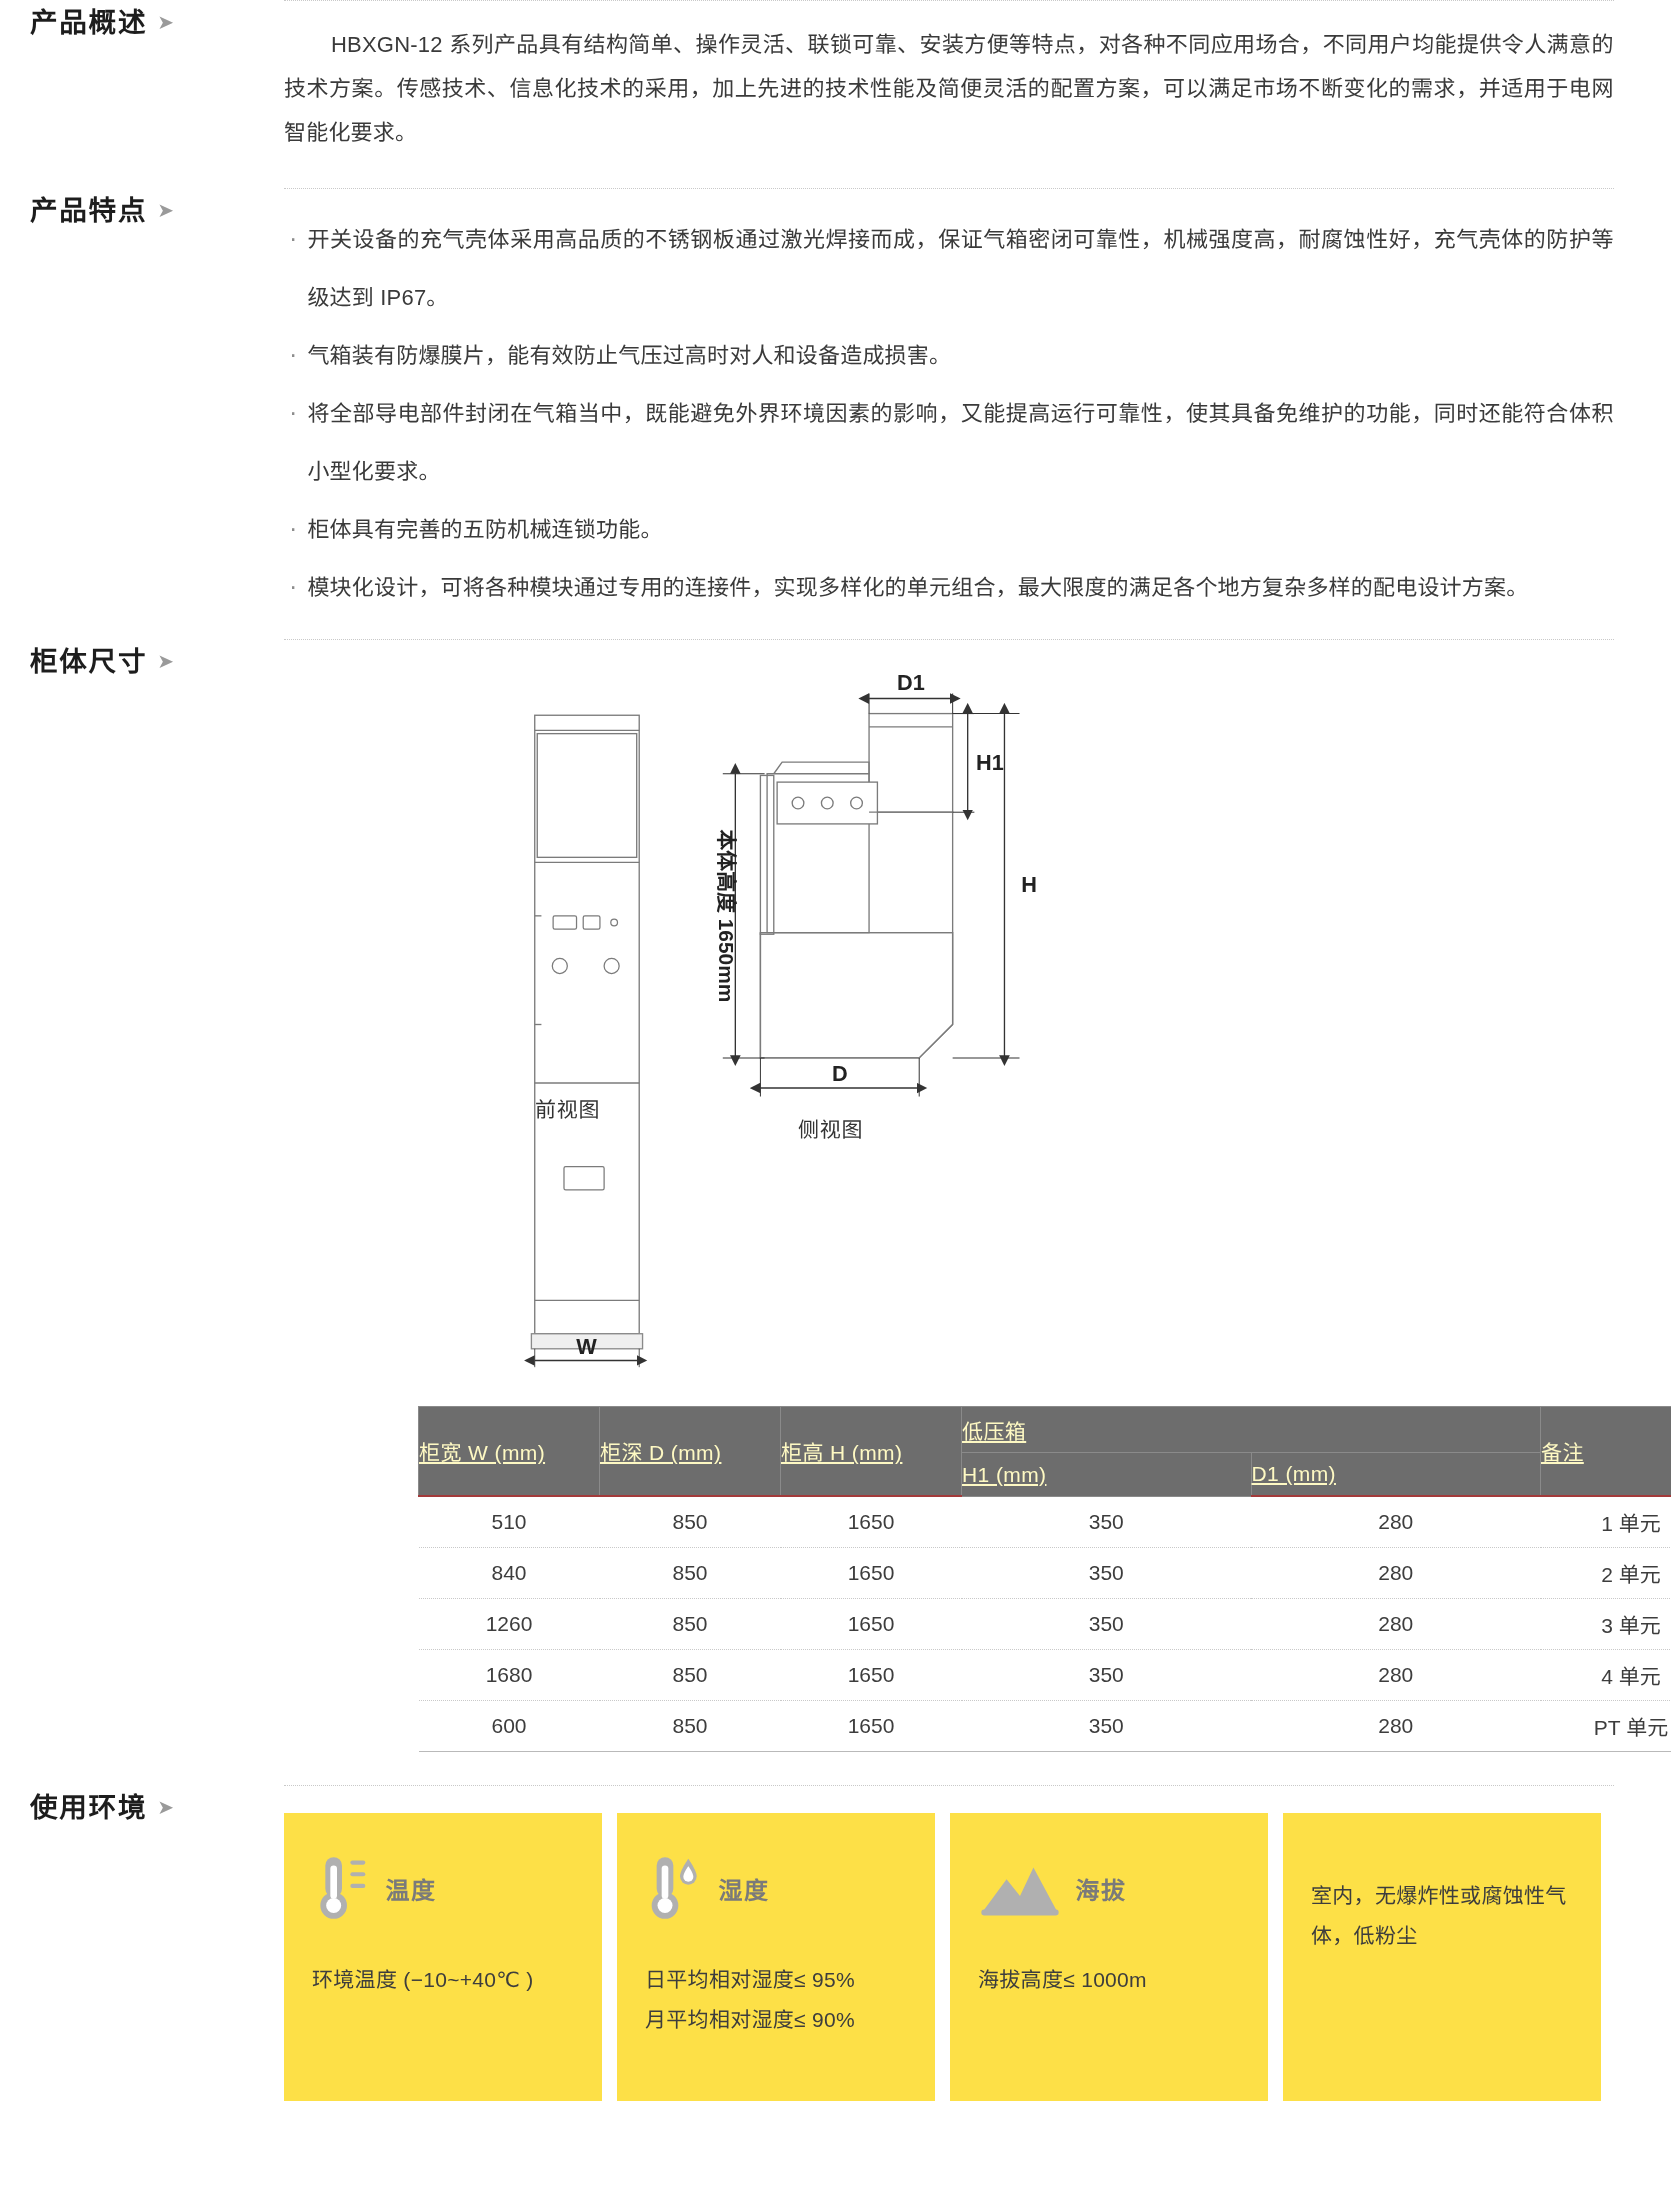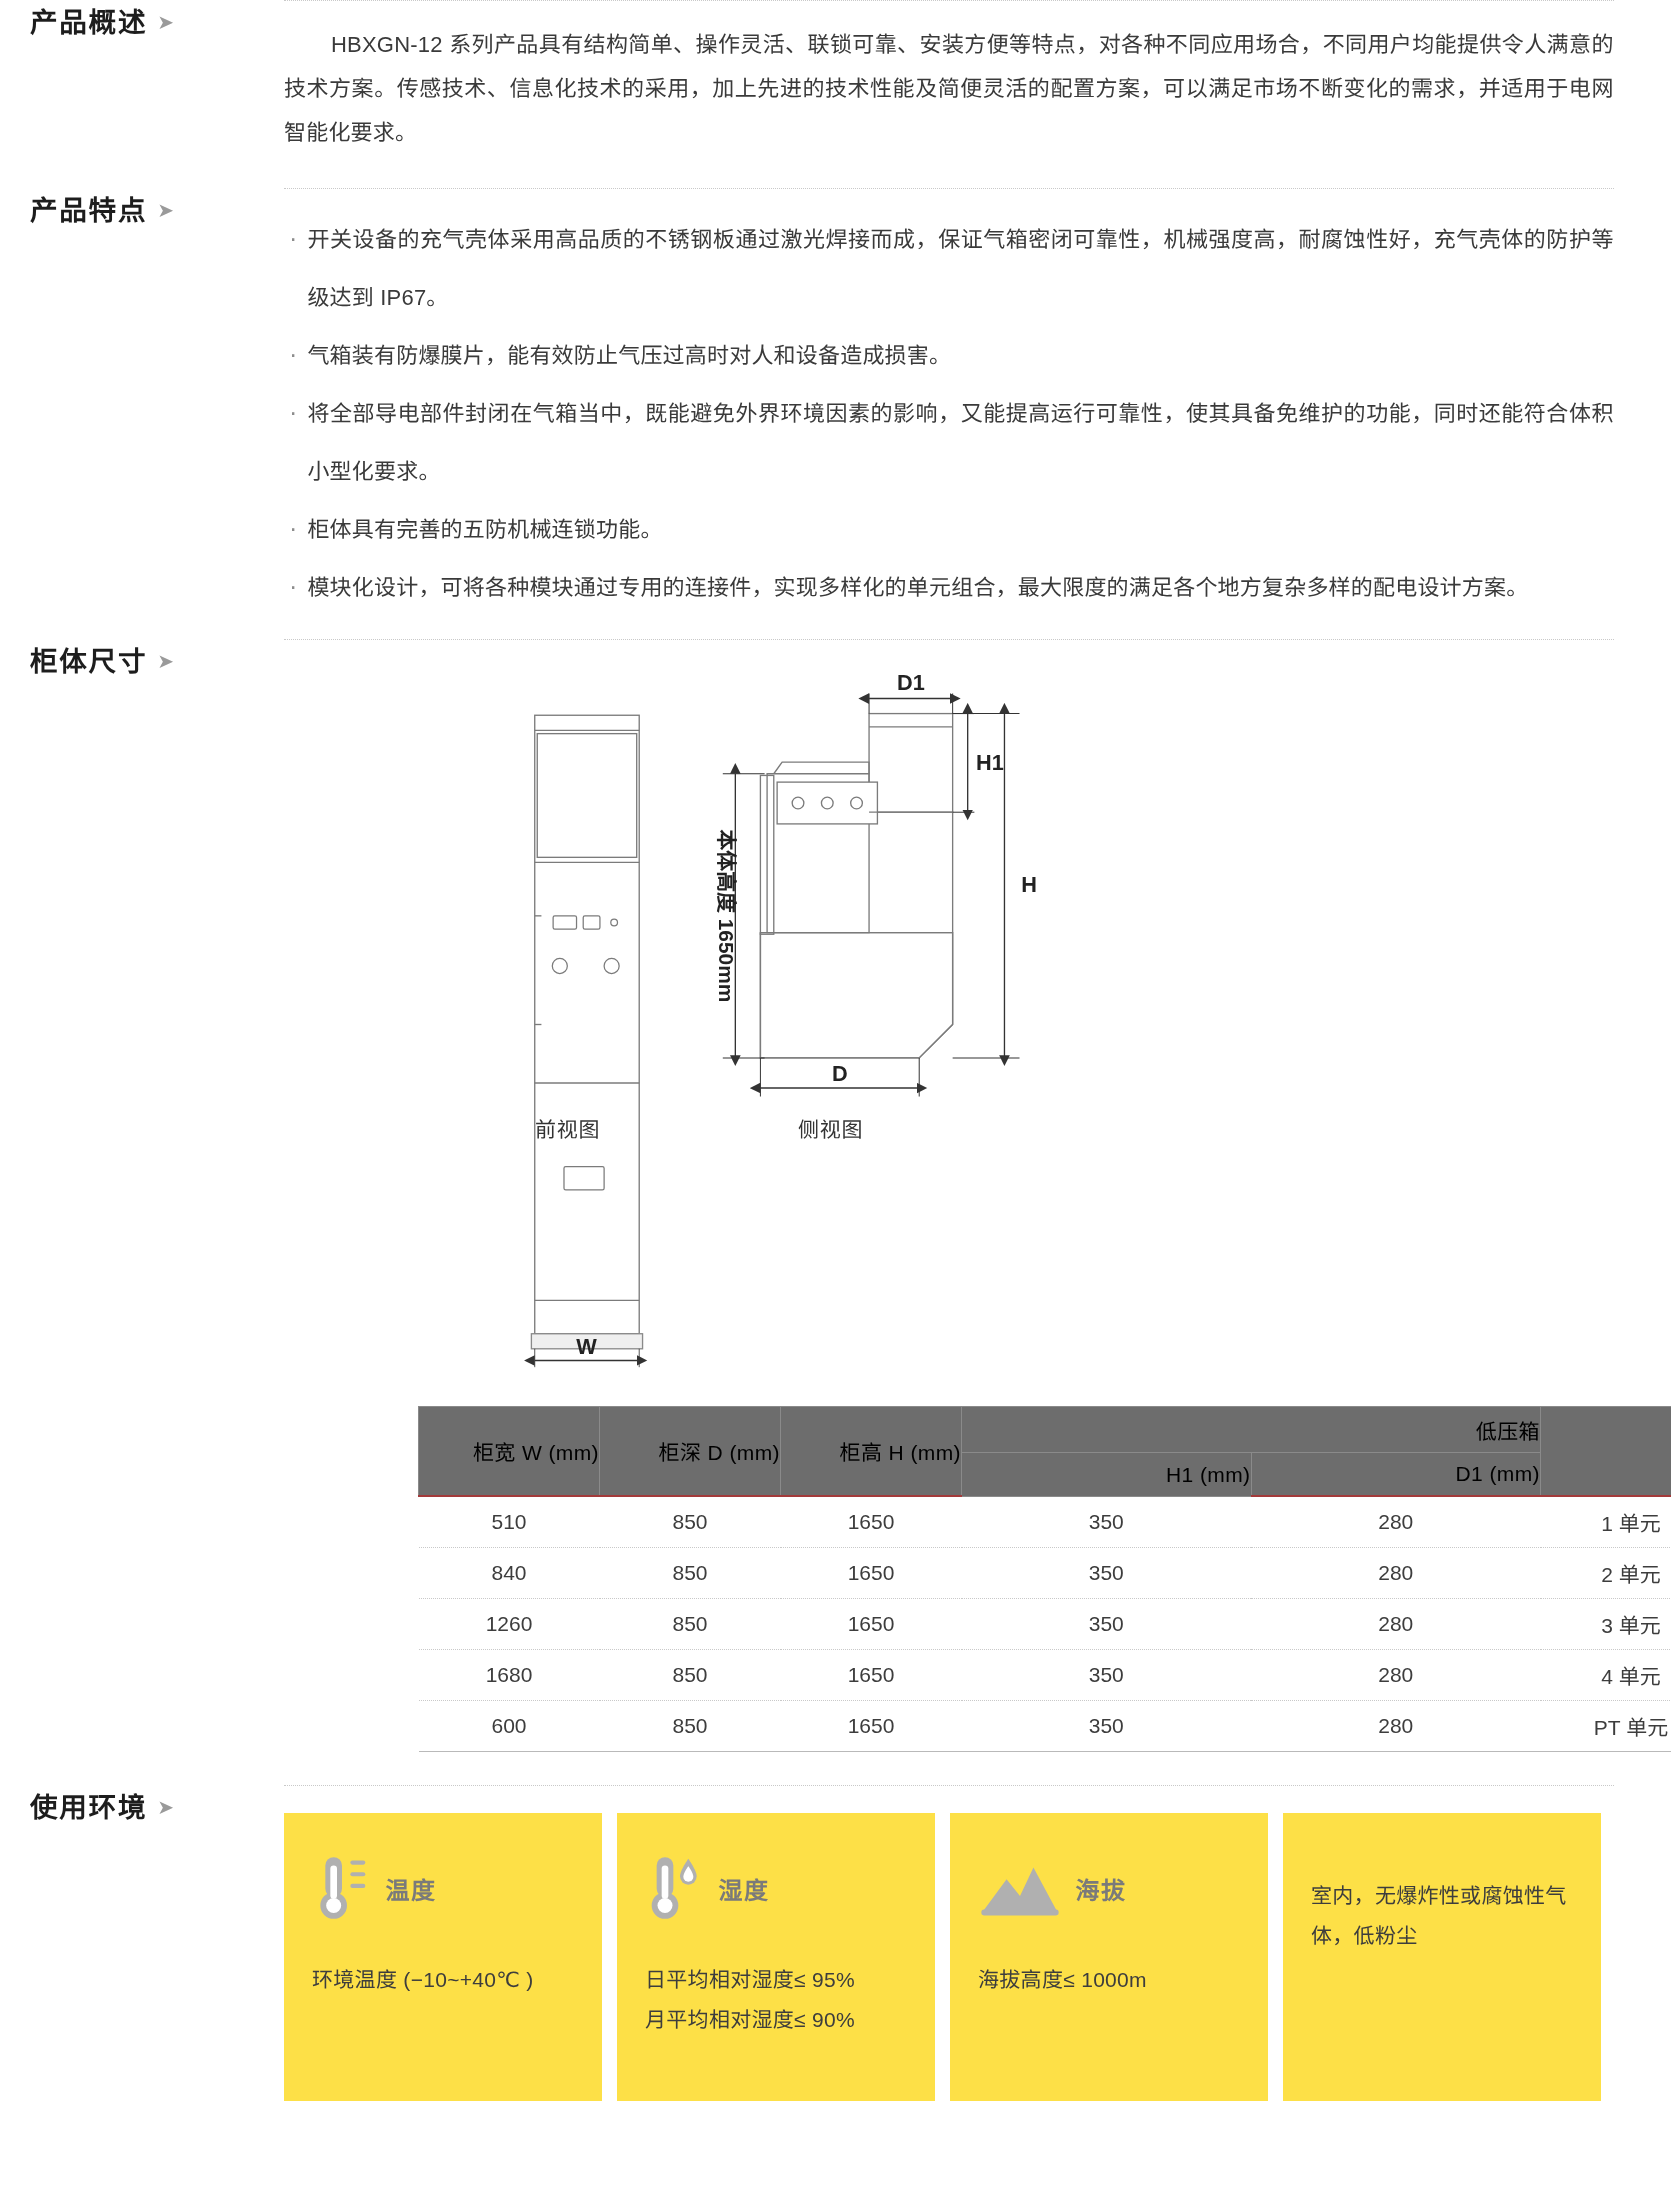--- a/index.html
+++ b/index.html
@@ -110,27 +110,28 @@
   
   table.dims {
     border-collapse: collapse;
     width: 1304px;
     margin: 5px 0 0 134px;
     font-size: 21px;
     color: #3a3a3a;
   }
   table.dims thead th {
     background: #6d6d6d;
-    color: #000000;
+    color: #fef9c3;
     font-weight: normal;
     border: 0.8px solid #8a8a8a;
     padding: 0;
     height: 42px;
-    text-align: right;
+    text-align: left;
     letter-spacing: 0.4px;
+    text-decoration: underline;
   }
   table.dims thead tr.top th { height: 45px; }
   table.dims thead tr.bot th { height: 42px; }
   table.dims thead tr.bot th:last-child {
     border-bottom: 2.5px solid #a33a3a;
   }
   table.dims thead tr.top th.tall {
     border-bottom: 2.5px solid #a33a3a;
   }
   table.dims tbody td {
@@ -317,21 +318,21 @@
           <text x="750" y="30" font-size="26" font-weight="bold" fill="#222" text-anchor="middle" font-family="'Liberation Sans',sans-serif">D1</text>
 
           <g stroke="#333" stroke-width="1.2">
             <line x1="570" y1="470" x2="570" y2="516"></line>
             <line x1="760" y1="470" x2="760" y2="516"></line>
             <line x1="570" y1="506" x2="760" y2="506" stroke-width="1.6" marker-start="url(#arrS)" marker-end="url(#arrE)"></line>
           </g>
           <text x="665" y="498" font-size="26" font-weight="bold" fill="#222" text-anchor="middle" font-family="'Liberation Sans',sans-serif">D</text>
         </svg>
 
-        <div class="cap" style="left:251px; top:448px;text-align:center;">前视图</div>
+        <div class="cap" style="left:251px; top:428px;text-align:center;">前视图</div>
         <div class="cap" style="left:514px; top:448px;text-align:right;">侧视图</div>
       </div>
 
       <table class="dims">
         <thead>
           <tr class="top">
             <th class="tall" rowspan="2" style="width:180px;">柜宽 W (mm)</th>
             <th class="tall" rowspan="2" style="width:180px;">柜深 D (mm)</th>
             <th class="tall" rowspan="2" style="width:180px;">柜高 H (mm)</th>
             <th colspan="2" style="width:351px;">低压箱</th>

